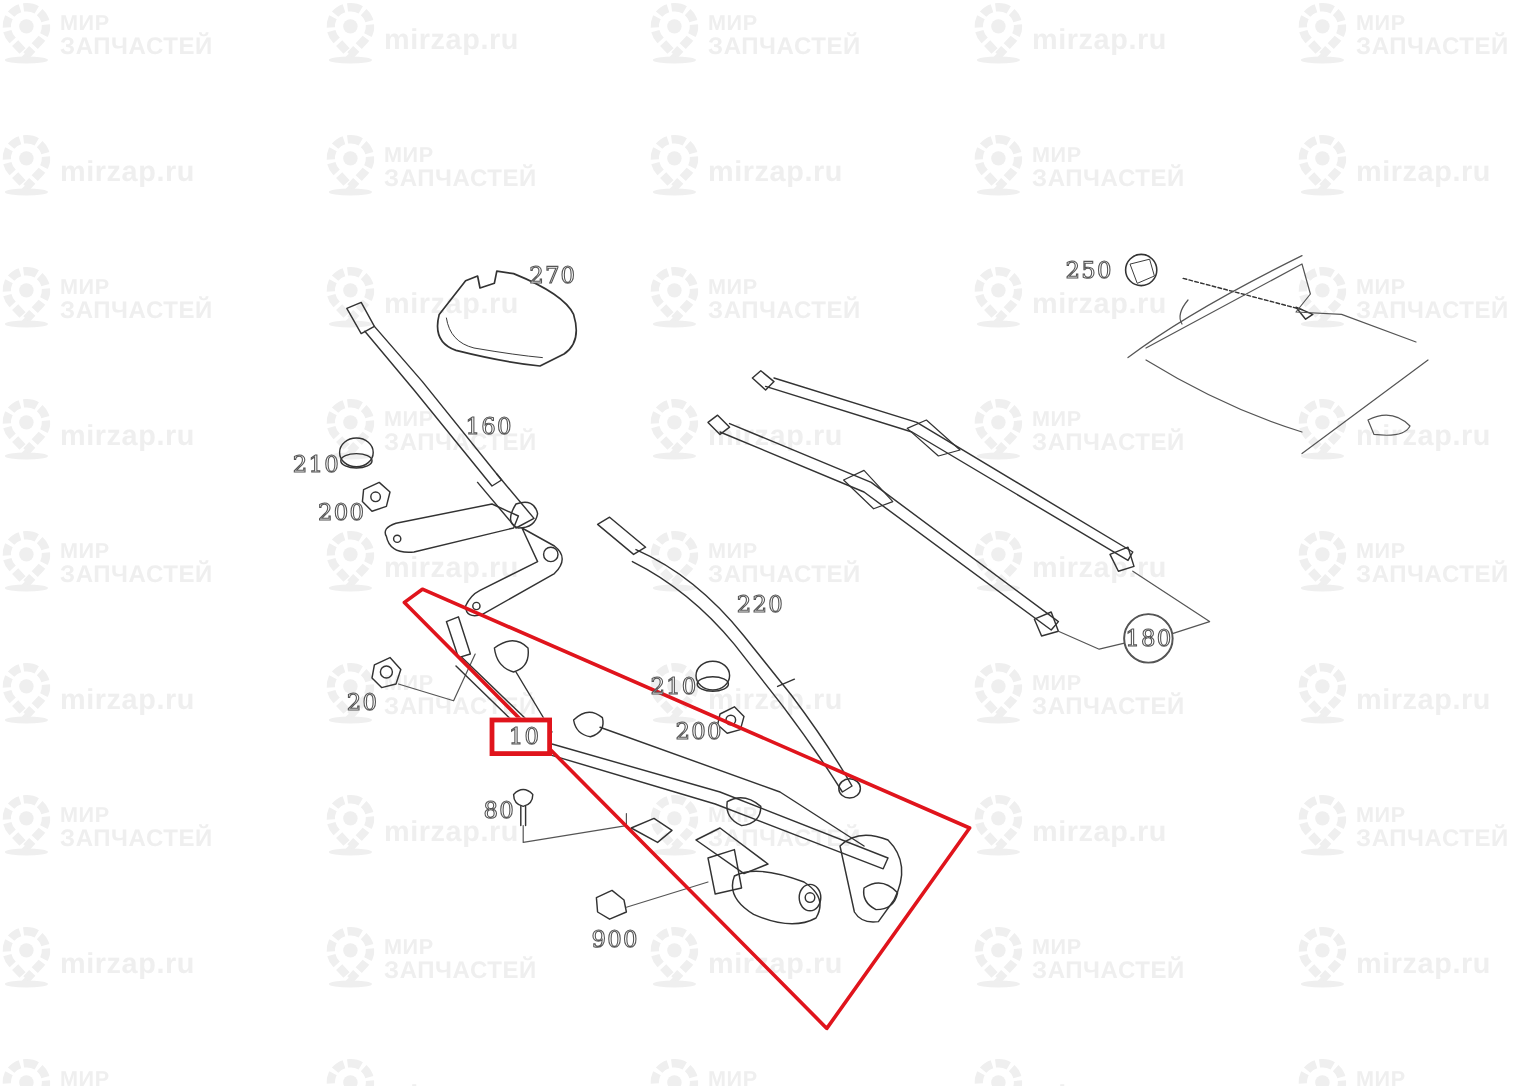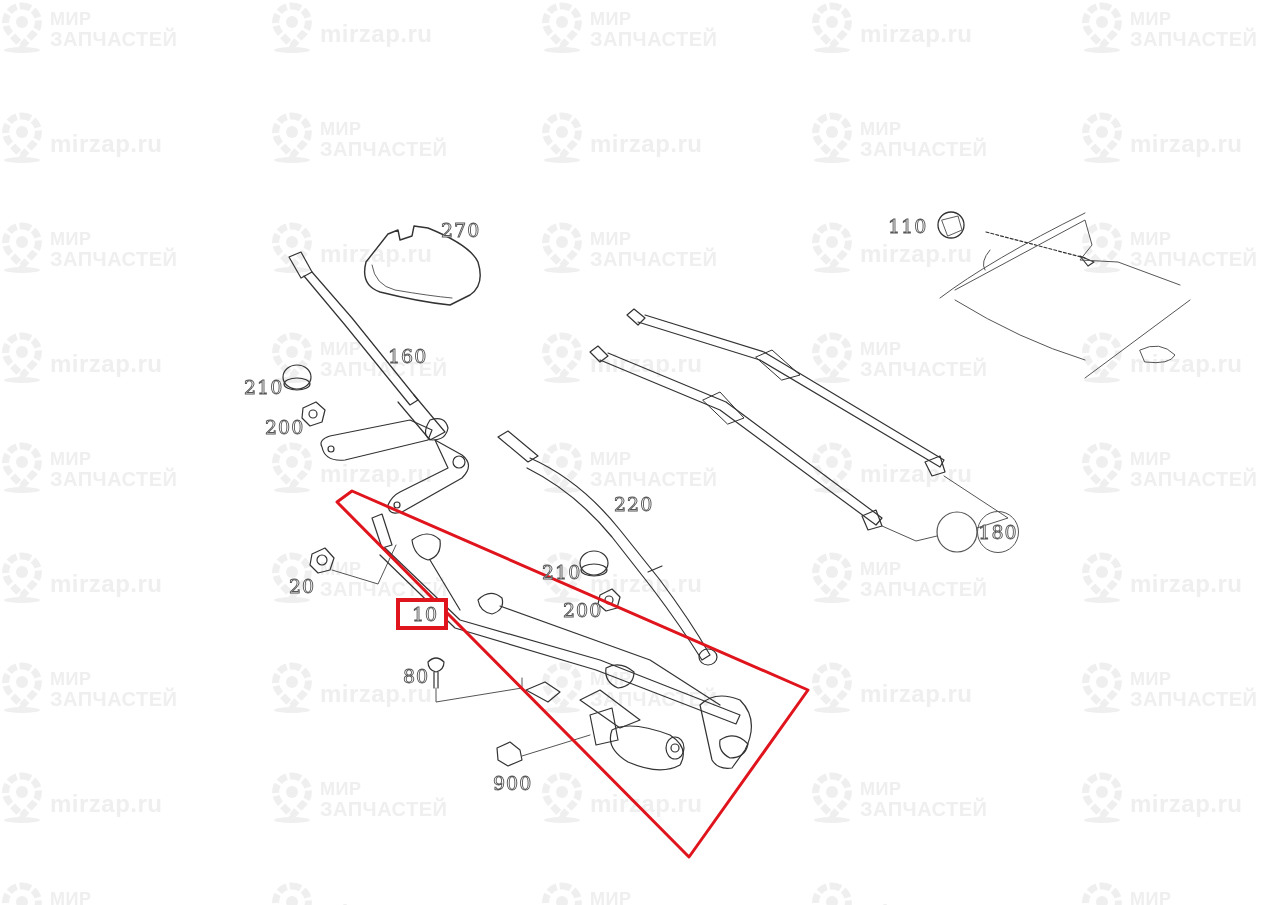--- a/index.html
+++ b/index.html
@@ -5,21 +5,21 @@
     html, body { margin: 0; padding: 0; background: #ffffff; }
     body { width: 1280px; height: 905px; position: relative; overflow: hidden; font-family: "DejaVu Sans", sans-serif; }
     #wm-layer { position: absolute; left: 0; top: 0; width: 1124px; height: 905px; pointer-events: none; }
     .wm { position: absolute; width: 250px; height: 60px; }
     .wm .pin { position: absolute; left: 2px; top: 2px; width: 40px; height: 52px; }
     .wm .t1 { position: absolute; left: 50px; top: 10px; font-family: "Liberation Sans", sans-serif; font-weight: bold; font-size: 18px; line-height: 19px; color: #efefef; letter-spacing: 0.5px; }
     .wm .t2 { position: absolute; left: 50px; top: 30px; font-family: "Liberation Sans", sans-serif; font-weight: bold; font-size: 20px; line-height: 19px; color: #efefef; letter-spacing: 0.5px; }
     .wm .tsite { position: absolute; left: 50px; top: 20px; font-family: "Liberation Sans", sans-serif; font-weight: bold; font-size: 24px; color: #efefef; letter-spacing: 0.5px; }
     #diagram { position: absolute; left: 0; top: 0; width: 1280px; height: 905px; }
     .callout { position: absolute; font-family: "DejaVu Serif", serif; font-size: 19px; color: #ffffff; -webkit-text-stroke: 0.9px #555; letter-spacing: 1px; line-height: 20px; white-space: nowrap; }
-    .callout.circle { border: 1.5px solid #555; border-radius: 50%; width: 40px; height: 40px; line-height: 40px; text-align: center; margin-left: 41px; }
+    .callout.circle { border: 1.5px solid #555; border-radius: 50%; width: 40px; height: 40px; line-height: 40px; text-align: right; }
     .callout.selected { border: 4px solid #e0141c; padding: 2px 6px; background: #fff; }
   </style>
 </head>
 <body>
 
 <div id="wm-layer">
     <div class="wm" style="left: 0px; top: 0px;">
       <svg class="pin" viewBox="0 0 40 52">
         <path d="M20 4a16 16 0 0 1 12 27L20 44 8 31A16 16 0 0 1 20 4z" fill="none" stroke="#efefef" stroke-width="7" stroke-dasharray="9 3"></path>
         <circle cx="20" cy="20" r="6" fill="#efefef"></circle>
@@ -509,25 +509,25 @@
   <g>
     <path d="M497 748 L510 742 L520 750 L522 760 L508 766 L498 760 Z"></path>
     <path d="M522 756 L590 735" stroke="#555" stroke-width="1"></path>
   </g>
 
   <polygon points="337,502 352,491 808,690 689,857" fill="none" stroke="#e0141c" stroke-width="3"></polygon>
 </svg>
 
 <div id="callouts">
   <div class="callout" style="left:441px;top:220px;">270</div>
-  <div class="callout" style="left:888px;top:216px;">110</div>
+  <div class="callout" style="left:888px;top:216px;">250</div>
   <div class="callout" style="left:388px;top:346px;">160</div>
   <div class="callout" style="left:244px;top:377px;">210</div>
   <div class="callout" style="left:265px;top:417px;">200</div>
   <div class="callout" style="left:614px;top:494px;">220</div>
   <div class="callout circle" style="left:936px;top:511px;">180</div>
   <div class="callout" style="left:289px;top:576px;">20</div>
   <div class="callout" style="left:542px;top:562px;">210</div>
   <div class="callout" style="left:563px;top:600px;">200</div>
-  <div class="callout selected" style="left:396px;top:598px;padding-left:12px;">10</div>
+  <div class="callout selected" style="left:408px;top:598px;padding-left:12px;">10</div>
   <div class="callout" style="left:403px;top:666px;">80</div>
   <div class="callout" style="left:493px;top:773px;">900</div>
 </div>
 
 </body></html>

